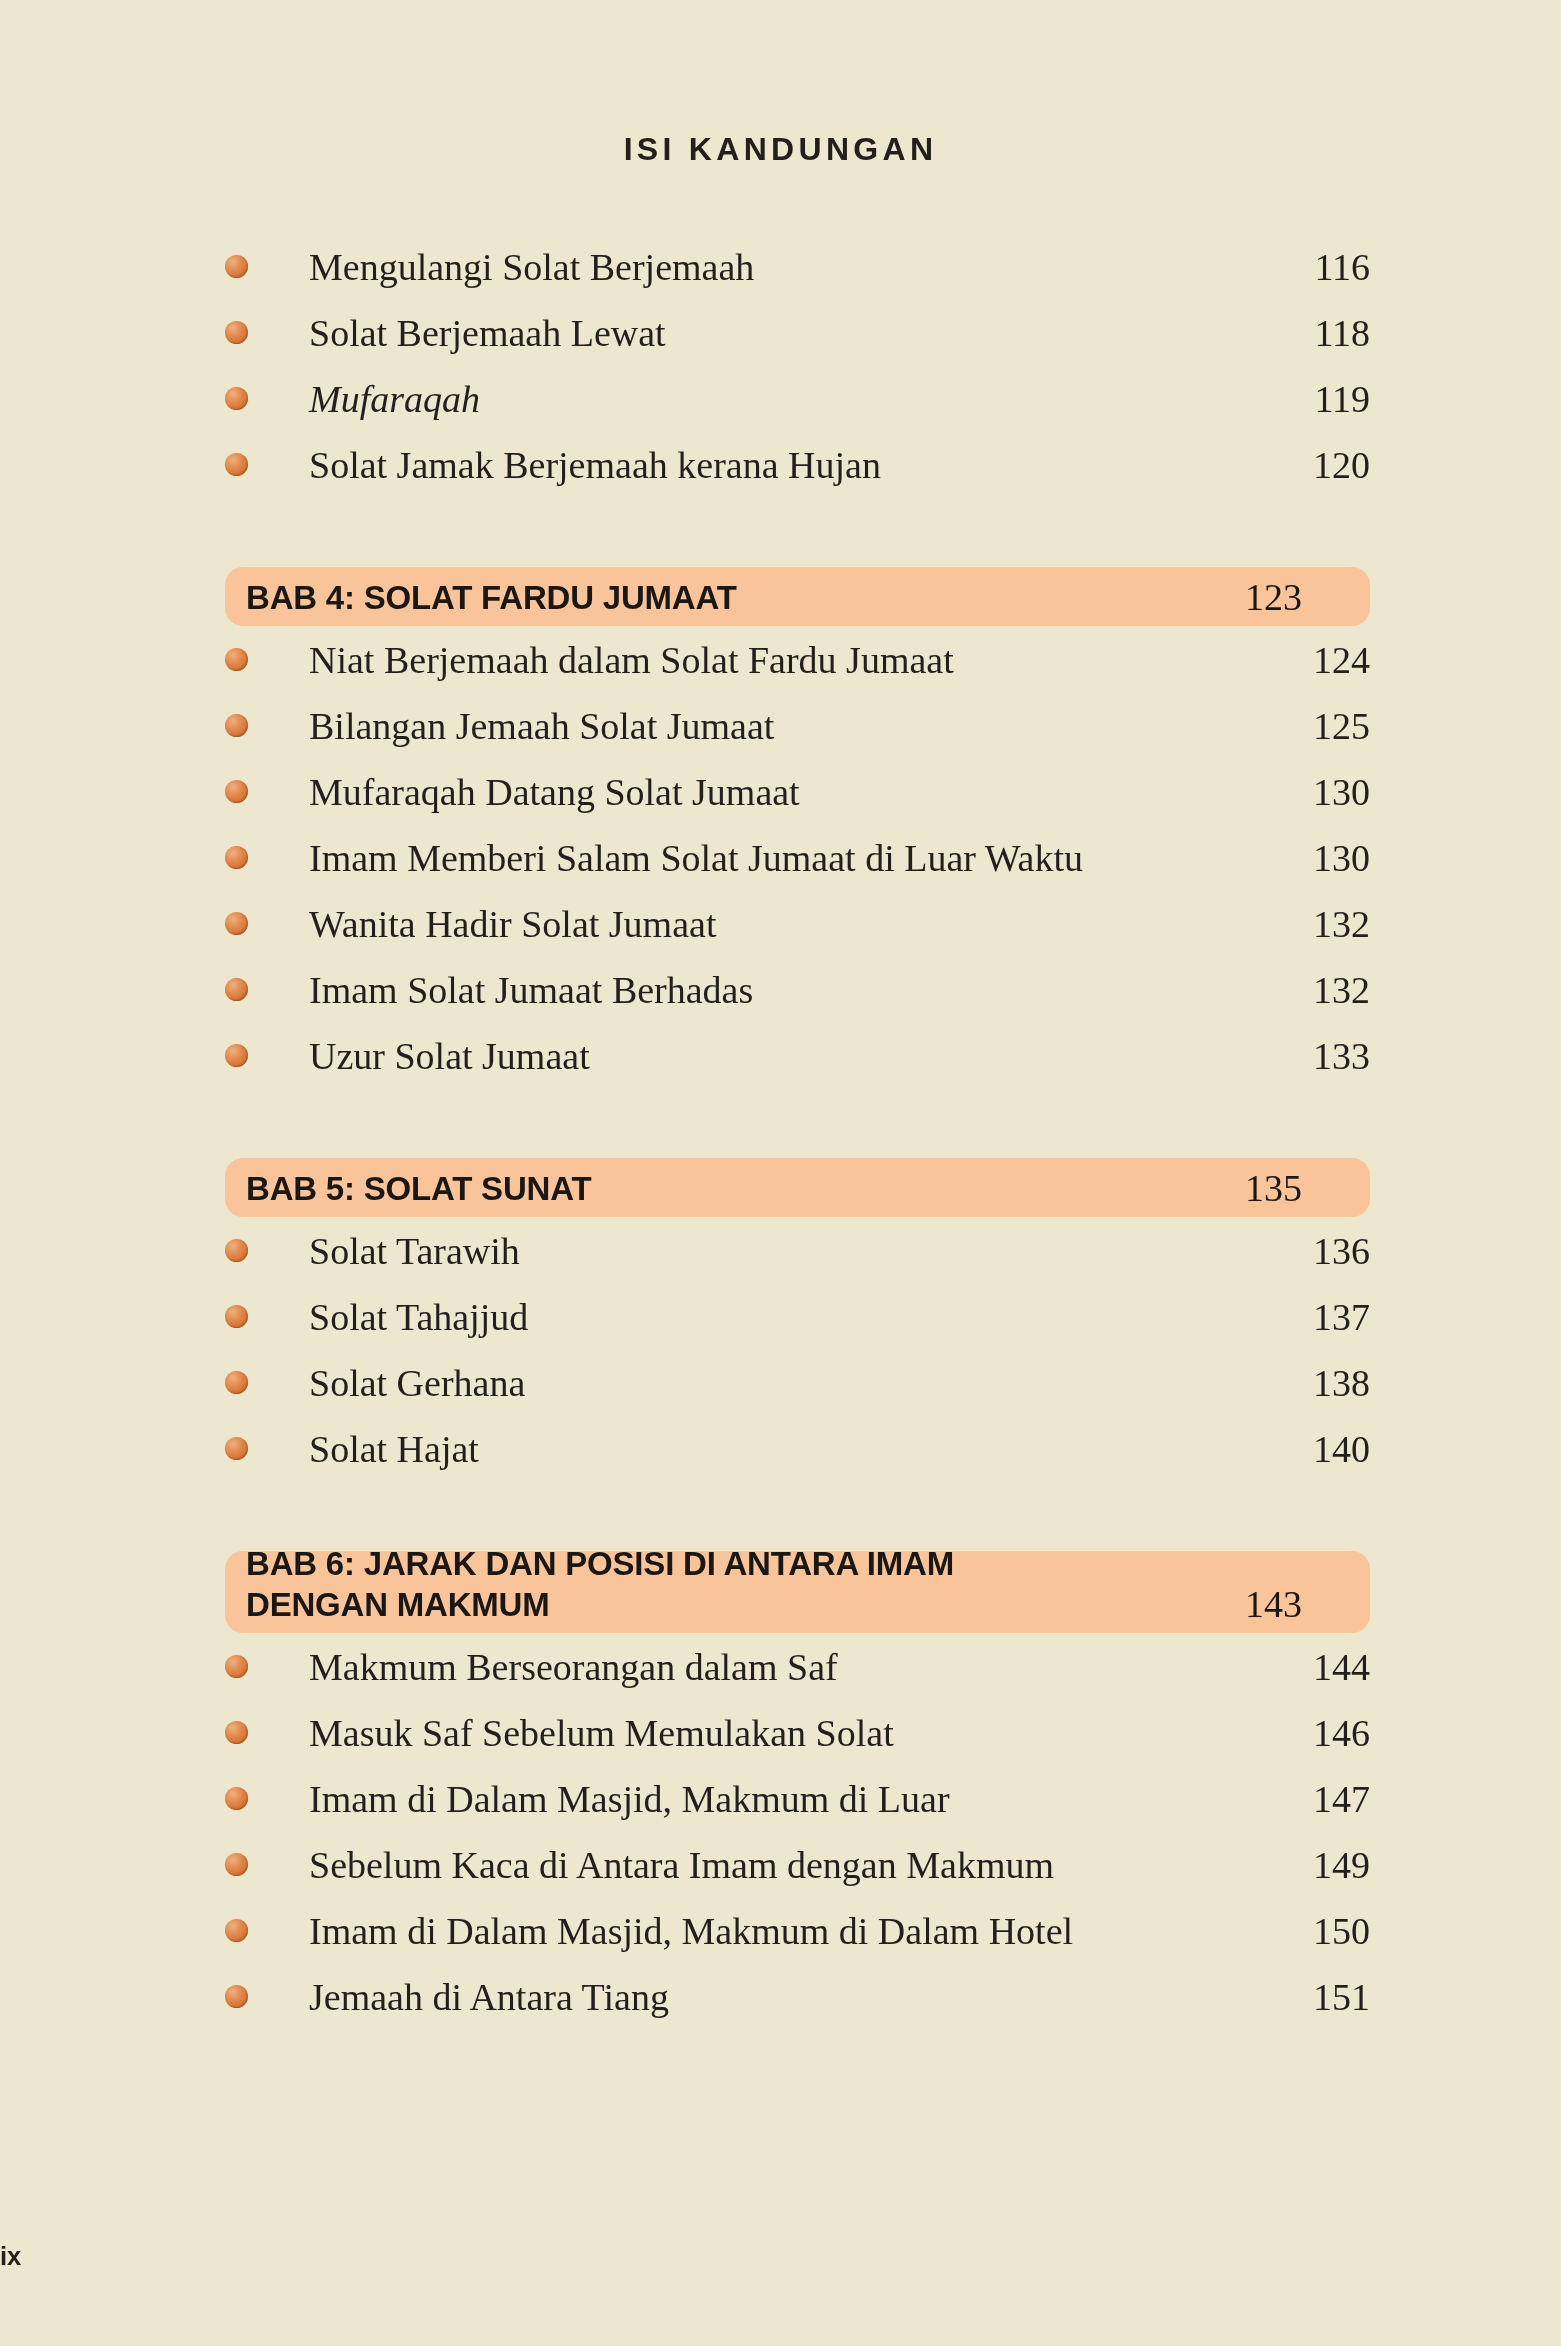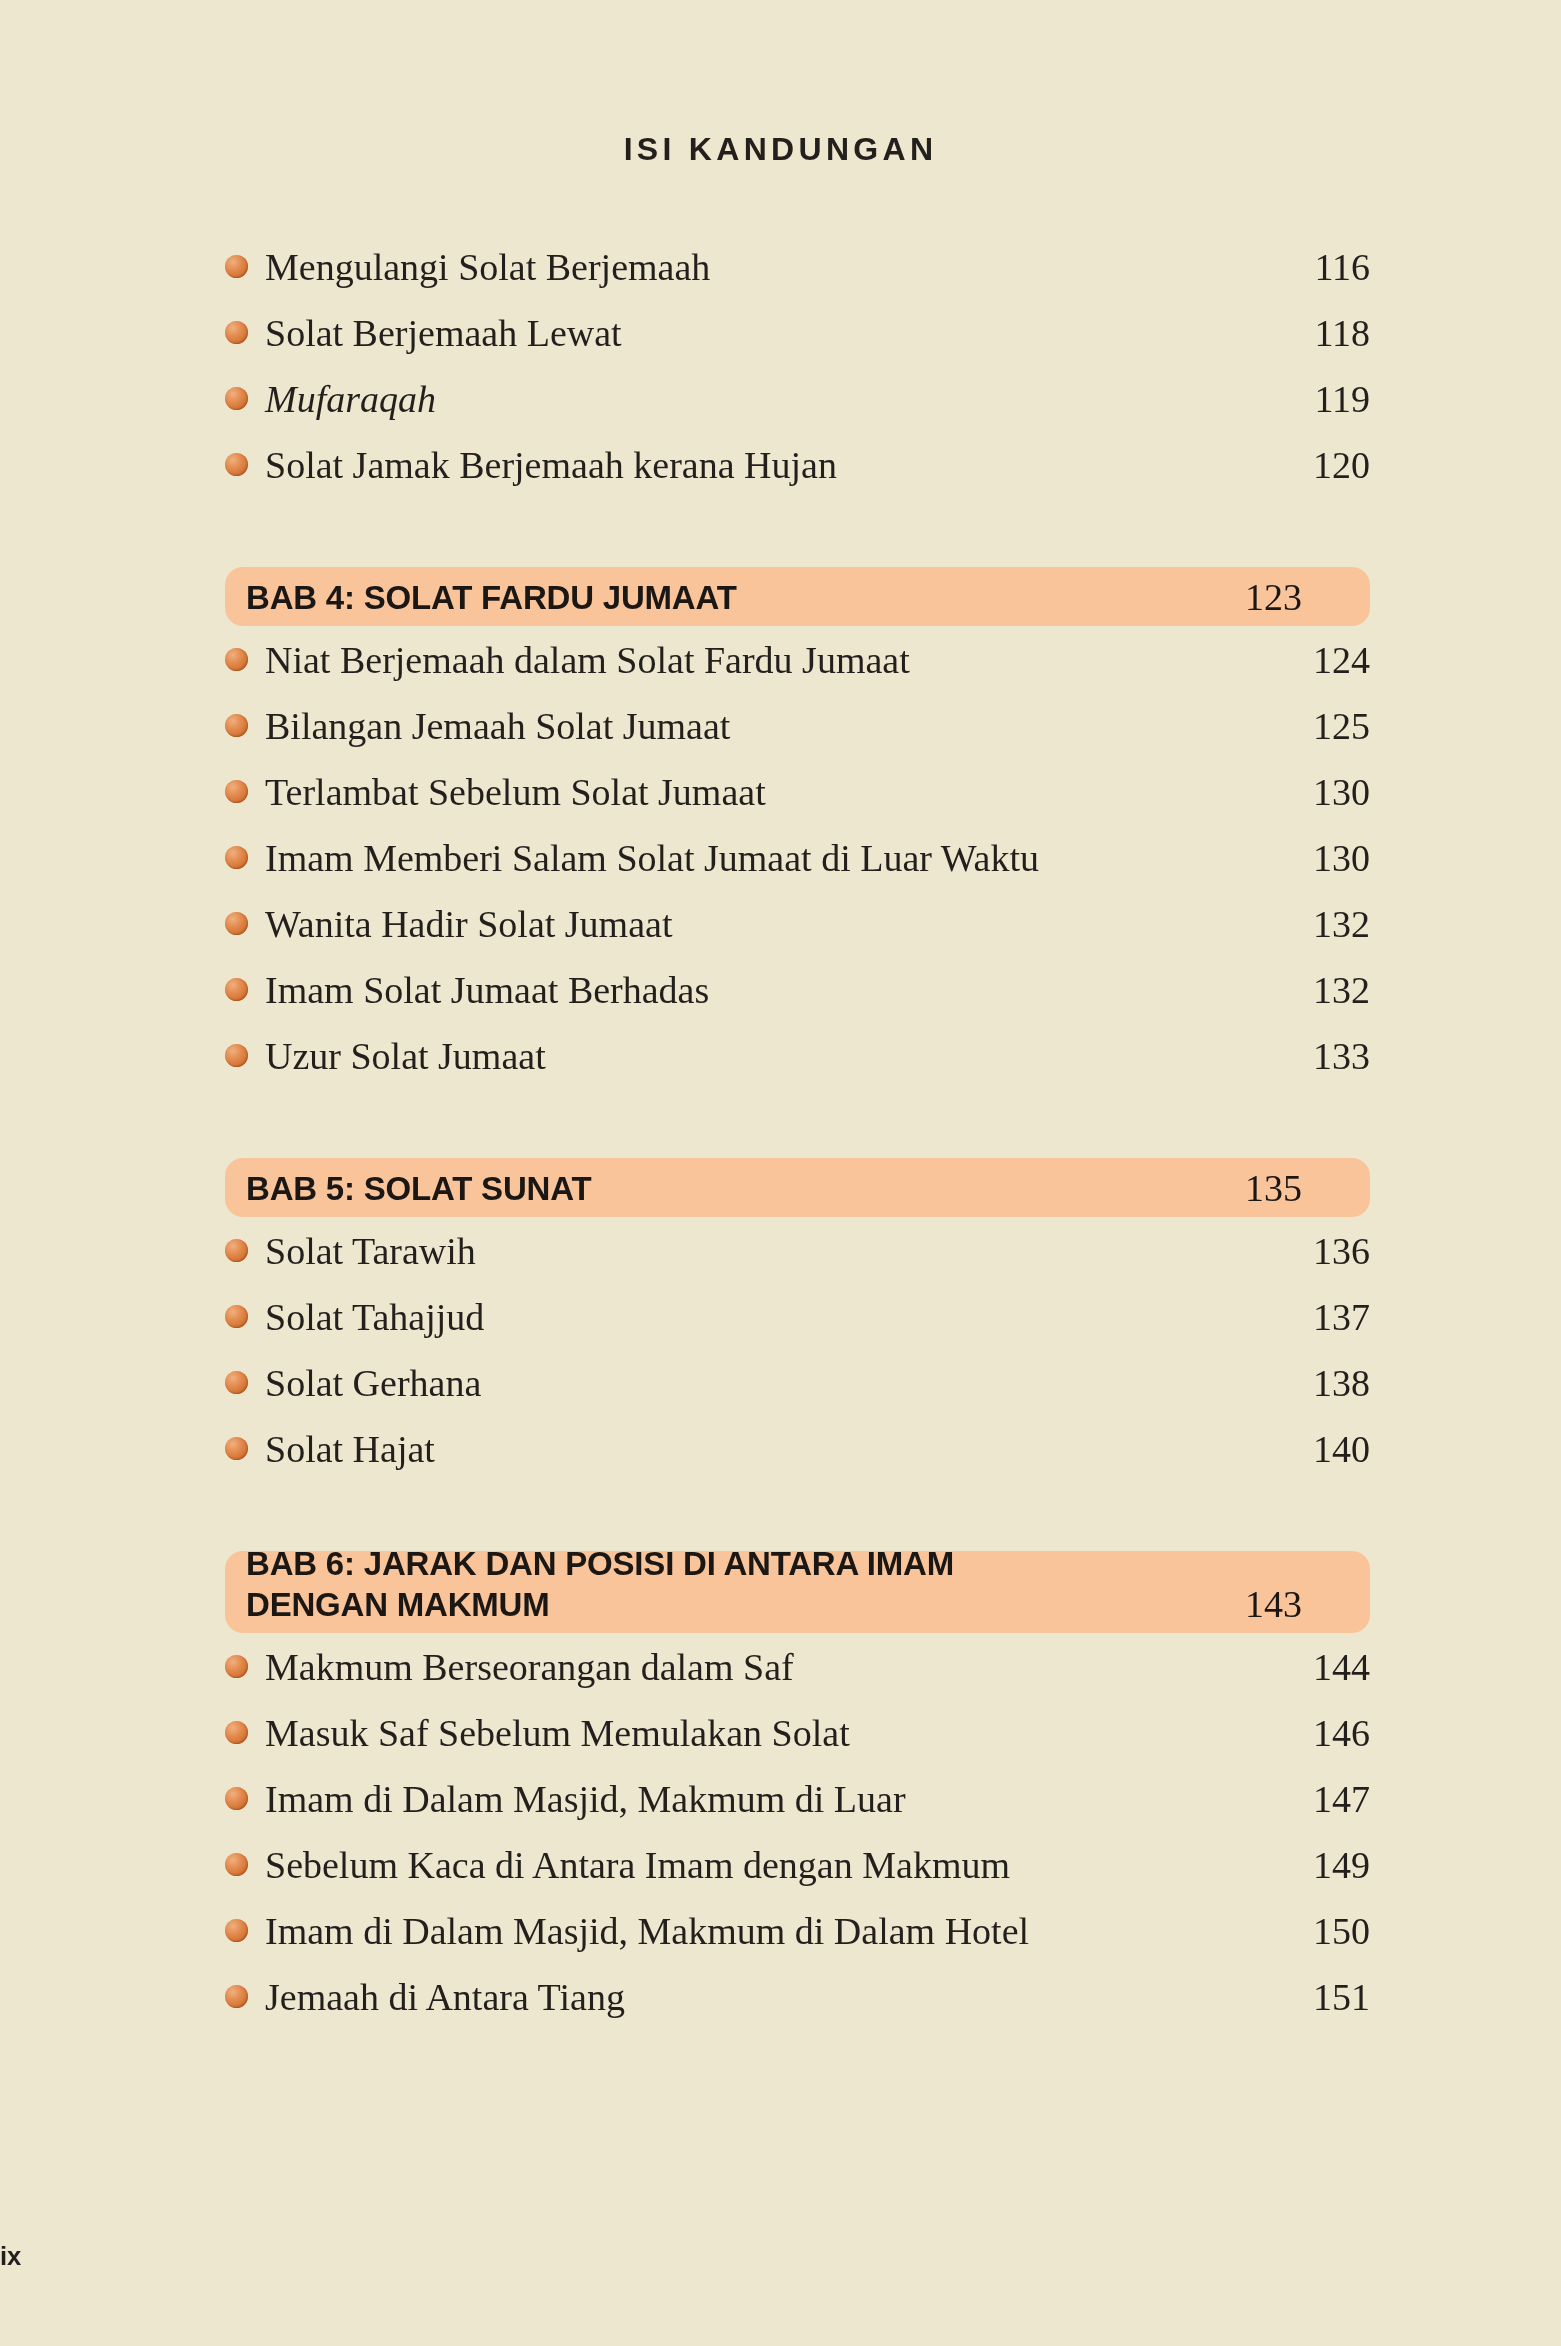--- a/index.html
+++ b/index.html
@@ -72,20 +72,21 @@
                 #cf6d2d 78%,
                 #b85c22 100%);
     box-shadow: inset -0.9px -0.9px 1.9px rgba(120,55,10,0.45);
   }
   .entry .label {
     flex: 1 1 auto;
     font-size: 38px;
     line-height: 1;
     white-space: nowrap;
     color: #231f1c;
+    margin-left: 44px;
   }
   .entry .label.italic {
     font-style: italic;
   }
   .entry .pageno {
     flex: 0 0 auto;
     width: 104px;
     text-align: right;
     font-size: 38px;
     line-height: 1;
@@ -204,21 +205,21 @@
         <span class="bullet-cell">
           <span class="bullet"></span>
         </span>
         <span class="label">Bilangan Jemaah Solat Jumaat</span>
         <span class="pageno">125</span>
       </div>
       <div class="entry">
         <span class="bullet-cell">
           <span class="bullet"></span>
         </span>
-        <span class="label">Terlambat Sebelum Solat Jumaat</span>
+        <span class="label">Mufaraqah Datang Solat Jumaat</span>
         <span class="pageno">130</span>
       </div>
       <div class="entry">
         <span class="bullet-cell">
           <span class="bullet"></span>
         </span>
         <span class="label">Imam Memberi Salam Solat Jumaat di Luar Waktu</span>
         <span class="pageno">130</span>
       </div>
       <div class="entry">

